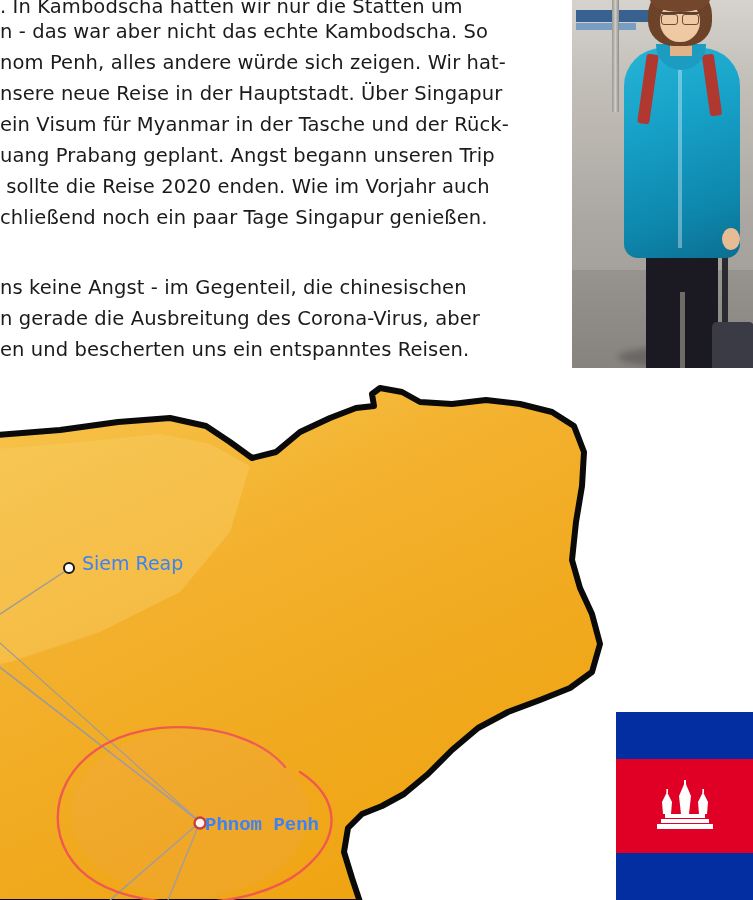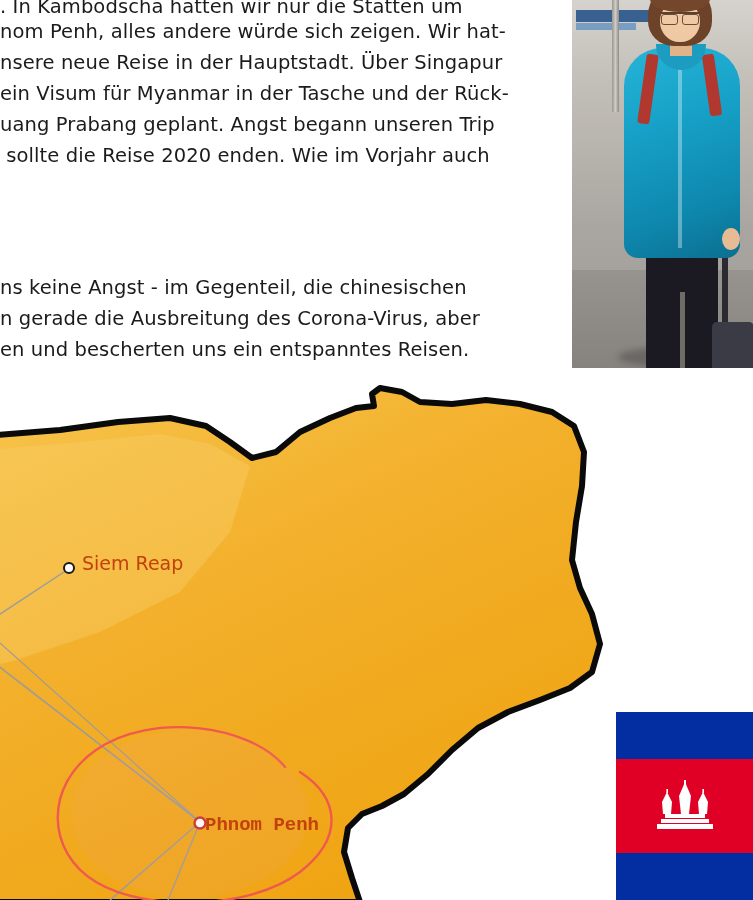--- a/index.html
+++ b/index.html
@@ -222,21 +222,21 @@
     width: 753px;
     height: 518px;
     background: #ffffff;
     overflow: hidden;
   }
   #map-svg { position: absolute; left: 0; top: 0; }
 
   .city-label {
     position: absolute;
     font-size: 19px;
-    color: #c2410c;
+    color: #3b82f6;
     font-family: "DejaVu Sans", sans-serif;
     white-space: nowrap;
   }
   #label-siem-reap { left: 82px; top: 170px; }
   #label-phnom-penh { left: 205px; top: 432px; font-weight: bold; font-family: Liberation Mono, monospace; }
 
   
   #flag {
     position: absolute;
     left: 616px;
@@ -255,25 +255,27 @@
     width: 64px; height: 52px;
   }
 </style>
 </head>
 <body>
 
 <div id="text-block">
 
   <div class="para" id="para1">
     <span class="line">. In Kambodscha hatten wir nur die Stätten um</span>
+    <span class="line">n - das war aber nicht das echte Kambodscha. So</span>
     <span class="line">nom Penh, alles andere würde sich zeigen. Wir hat-</span>
     <span class="line">nsere neue Reise in der Hauptstadt. Über Singapur</span>
     <span class="line">ein Visum für Myanmar in der Tasche und der Rück-</span>
     <span class="line">uang Prabang geplant. Angst begann unseren Trip</span>
     <span class="line"> sollte die Reise 2020 enden. Wie im Vorjahr auch</span>
+    <span class="line">chließend noch ein paar Tage Singapur genießen.</span>
   </div>
 
   <div class="para" id="para2">
     <span class="line">ns keine Angst - im Gegenteil, die chinesischen</span>
     <span class="line">n gerade die Ausbreitung des Corona-Virus, aber</span>
     <span class="line">en und bescherten uns ein entspanntes Reisen.</span>
   </div>
 
 </div>
 

